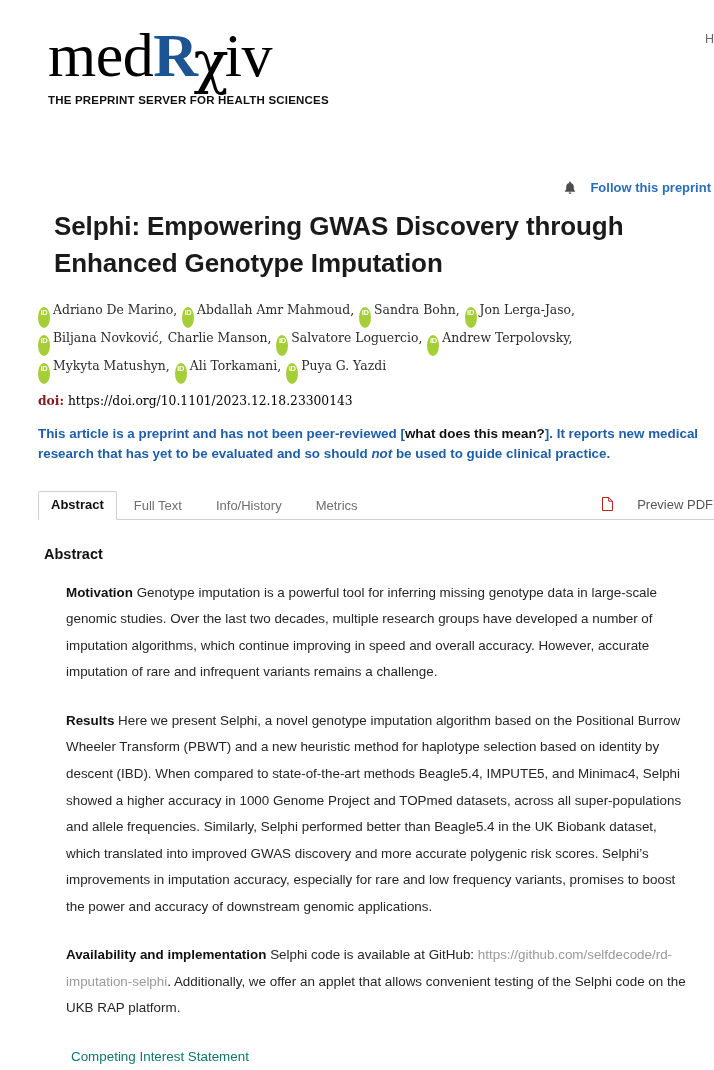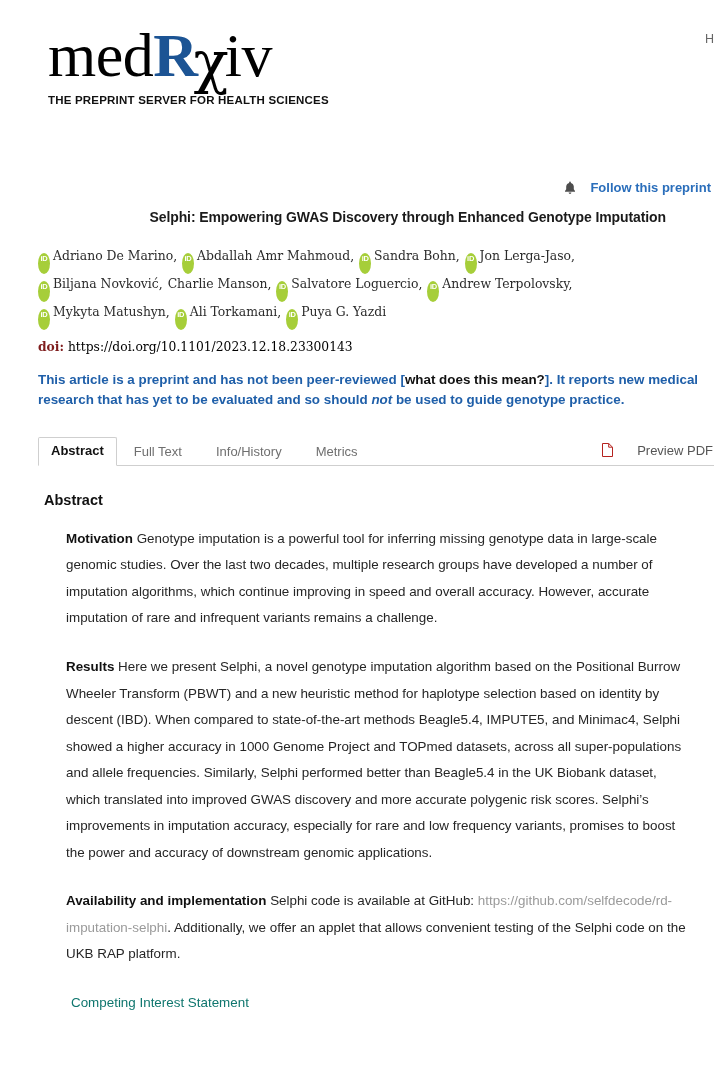--- a/index.html
+++ b/index.html
@@ -90,28 +90,27 @@
 
   
   .article {
     position: absolute;
     top: 208px;
     left: 38px;
     width: 676px;
   }
 
   .article-title {
-    font-size: 14px;
+    font-size: 26px;
     font-weight: 700;
     line-height: 1.42;
     color: #1a1a1a;
-    margin: 0 0 18px 8px;
+    margin: 0 0 18px 16px;
     letter-spacing: -0.1px;
     max-width: 620px;
-    text-align: right;
   }
 
   
   .authors {
     font-family: "DejaVu Serif", serif;
     font-size: 12.4px;
     line-height: 1.63;
     color: #2b2b2b;
     max-width: 660px;
     margin-bottom: 9px;
@@ -289,21 +288,21 @@
     <span class="author"><span class="orcid">iD</span><span>Mykyta Matushyn,</span></span>
     <span class="author"><span class="orcid">iD</span><span>Ali Torkamani,</span></span>
     <span class="author"><span class="orcid">iD</span><span>Puya G. Yazdi</span></span>
   </div>
 
   <div class="doi-line">
     <span class="doi-label">doi:</span>
     <span class="doi-value">https://doi.org/10.1101/2023.12.18.23300143</span>
   </div>
 
-  <div class="disclaimer"><span>This article is a preprint and has not been peer-reviewed </span><span class="blue-bracket">[</span><span class="dark">what does this mean?</span><span class="blue-bracket">]</span><span>. It reports new medical research that has yet to be evaluated and so should </span><em>not</em><span> be used to guide genotype practice.</span></div>
+  <div class="disclaimer"><span>This article is a preprint and has not been peer-reviewed </span><span class="blue-bracket">[</span><span class="dark">what does this mean?</span><span class="blue-bracket">]</span><span>. It reports new medical research that has yet to be evaluated and so should </span><em>not</em><span> be used to guide clinical practice.</span></div>
 
   <div class="tabbar">
     <div class="tab active">Abstract</div>
     <div class="tab">Full Text</div>
     <div class="tab">Info/History</div>
     <div class="tab">Metrics</div>
     <div class="preview-pdf">
       <span class="pdf-icon">
         <svg width="11" height="14" viewBox="0 0 11 14" xmlns="http://www.w3.org/2000/svg">
           <path d="M0.5 0.5h6.2l3.8 3.7v9.3H0.5z" fill="#ffffff" stroke="#b5231f" stroke-width="1"></path>

